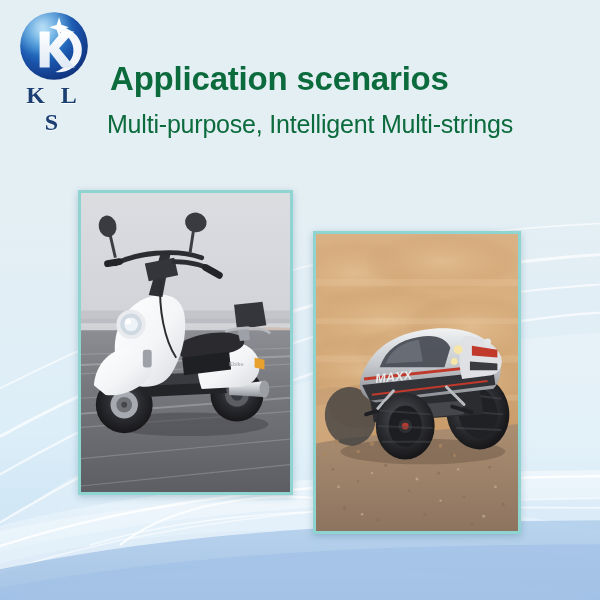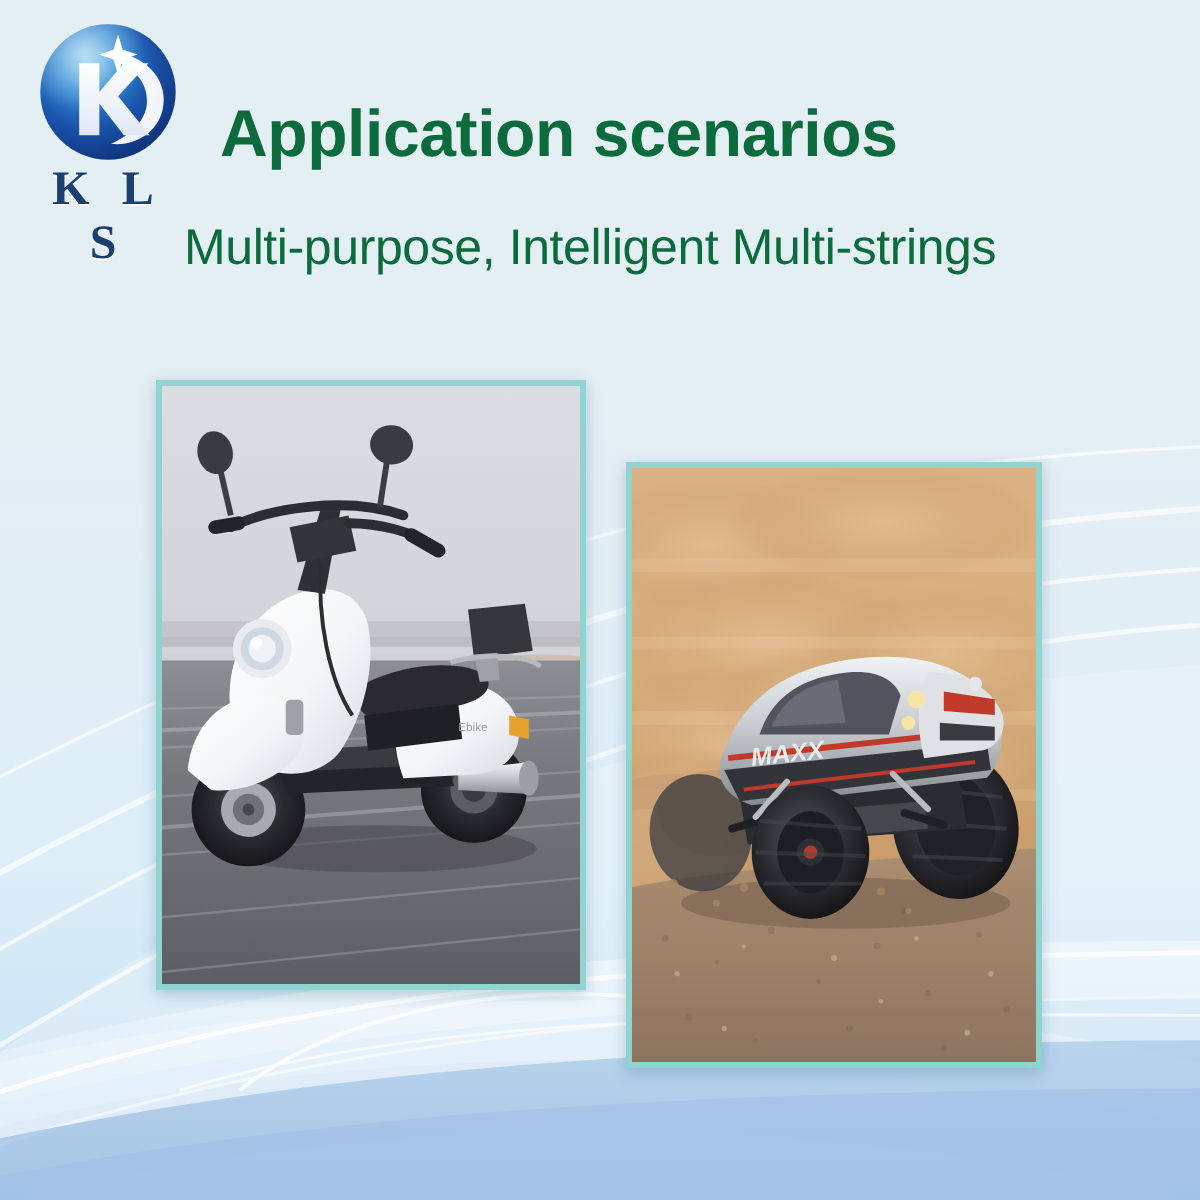--- a/index.html
+++ b/index.html
@@ -65,39 +65,39 @@
     font-weight: 700;
     letter-spacing: 5px;
     color: #1b3f72;
     text-shadow: 0 1px 0 rgba(255,255,255,.85);
   }
 
   
   .title {
     position: absolute;
     left: 0;
-    top: 48px;
+    top: 60px;
     width: 600px;
     padding-left: 110px;
     box-sizing: border-box;
     text-align: left;
     font-size: 33px;
     font-weight: 700;
     color: #0c6b3d;
     letter-spacing: -0.2px;
     white-space: nowrap;
   }
   .subtitle {
     position: absolute;
     left: 0;
     top: 110px;
     width: 548px;
-    padding-left: 92px;
+    padding-left: 72px;
     box-sizing: border-box;
-    text-align: left;
+    text-align: center;
     font-size: 25px;
     font-weight: 400;
     color: #0c6b3d;
     letter-spacing: -0.2px;
     white-space: nowrap;
   }
 
   
   .photo {
     position: absolute;

